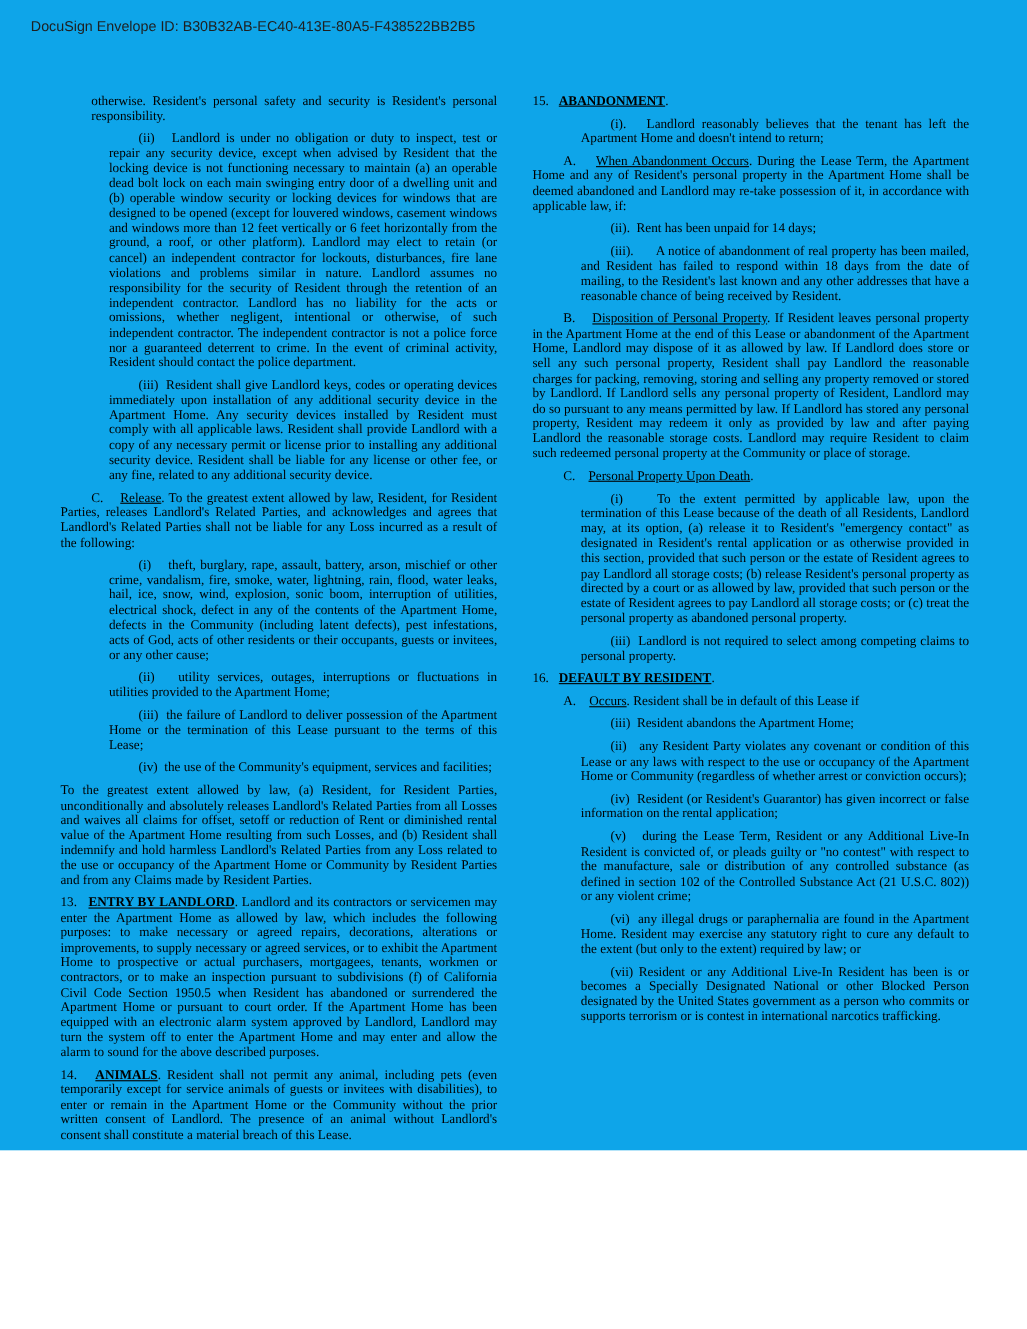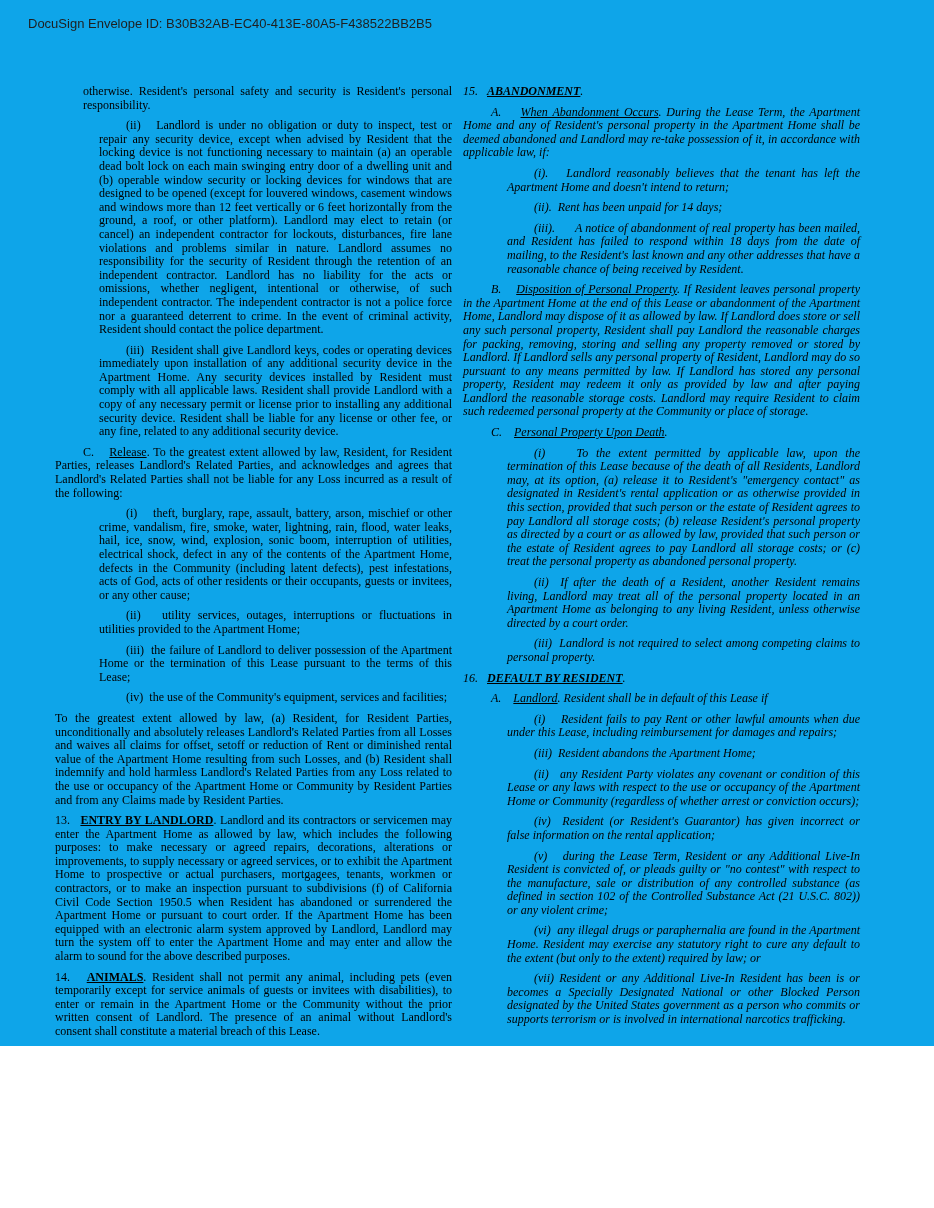--- a/index.html
+++ b/index.html
@@ -3,21 +3,21 @@
 <meta charset="utf-8">
 <style>
   html,body{margin:0;padding:0;background:#ffffff;}
   .page{position:relative;width:934px;height:1046px;background:#0ea5e9;overflow:hidden;
         font-family:"Liberation Serif", serif;color:#000;}
   .docusign-header{position:absolute;left:28px;top:16px;
         font-family:"Liberation Sans", sans-serif;font-size:13px;color:#1f1f1f;}
   .col{position:absolute;top:85px;width:397px;text-align:justify;
        font-size:12px;line-height:13.6px;}
   .col-left{left:55px;}
-  .col-right{left:463px;font-style:italic;}
+  .col-right{left:484px;}
   .para{margin:0 0 7px 0;}
   .para.cont{margin-left:28px;}
   .para.roman{margin-left:44px;text-indent:27px;}
   .para.letter{text-indent:28px;}
   .para.section{}
   .para.flush{}
   .b{font-weight:bold;}
   .u{text-decoration:underline;}
   .footer-rev{position:absolute;left:55px;top:1158px;font-size:15px;}
   .footer-page{position:absolute;left:441px;top:1160px;font-size:12.5px;}
@@ -42,38 +42,36 @@
       <p class="para roman"><span>(ii)&nbsp;&nbsp;&nbsp;utility services, outages, interruptions or fluctuations in utilities provided to the Apartment Home;</span></p>
       <p class="para roman"><span>(iii)&nbsp;&nbsp;the failure of Landlord to deliver possession of the Apartment Home or the termination of this Lease pursuant to the terms of this Lease;</span></p>
       <p class="para roman"><span>(iv)&nbsp;&nbsp;the use of the Community's equipment, services and facilities;</span></p>
       <p class="para flush"><span>To the greatest extent allowed by law, (a) Resident, for Resident Parties, unconditionally and absolutely releases Landlord's Related Parties from all Losses and waives all claims for offset, setoff or reduction of Rent or diminished rental value of the Apartment Home resulting from such Losses, and (b) Resident shall indemnify and hold harmless Landlord's Related Parties from any Loss related to the use or occupancy of the Apartment Home or Community by Resident Parties and from any Claims made by Resident Parties.</span></p>
       <p class="para section"><span>13.&nbsp;&nbsp;&nbsp;</span><span class="b u">ENTRY BY LANDLORD</span><span>.  Landlord and its contractors or servicemen may enter the Apartment Home as allowed by law, which includes the following purposes:  to make necessary or agreed repairs, decorations, alterations or improvements, to supply necessary or agreed services, or to exhibit the Apartment Home to prospective or actual purchasers, mortgagees, tenants, workmen or contractors, or to make an inspection pursuant to subdivisions (f) of California Civil Code Section 1950.5 when Resident has abandoned or surrendered the Apartment Home or pursuant to court order.  If the Apartment Home has been equipped with an electronic alarm system approved by Landlord, Landlord may turn the system off to enter the Apartment Home and may enter and allow the alarm to sound for the above described purposes.</span></p>
       <p class="para section"><span>14.&nbsp;&nbsp;&nbsp;</span><span class="b u">ANIMALS</span><span>.  Resident shall not permit any animal, including pets (even temporarily except for service animals of guests or invitees with disabilities), to enter or remain in the Apartment Home or the Community without the prior written consent of Landlord.  The presence of an animal without Landlord's consent shall constitute a material breach of this Lease.</span></p>
     </div>
 
   <div class="col col-right">
       <p class="para section"><span>15.&nbsp;&nbsp;&nbsp;</span><span class="b u">ABANDONMENT</span><span>.</span></p>
+      <p class="para roman"><span>(i).&nbsp;&nbsp;&nbsp;Landlord reasonably believes that the tenant has left the Apartment Home and doesn't intend to return;</span></p>
       <p class="para letter"><span>A.&nbsp;&nbsp;&nbsp;&nbsp;</span><span class="u">When Abandonment Occurs</span><span>.  During the Lease Term, the Apartment Home and any of Resident's personal property in the Apartment Home shall be deemed abandoned and Landlord may re-take possession of it, in accordance with applicable law, if:</span></p>
-      <p class="para roman"><span>(i).&nbsp;&nbsp;&nbsp;Landlord reasonably believes that the tenant has left the Apartment Home and doesn't intend to return;</span></p>
       <p class="para roman"><span>(ii).&nbsp;&nbsp;Rent has been unpaid for 14 days;</span></p>
       <p class="para roman"><span>(iii).&nbsp;&nbsp;&nbsp;&nbsp;&nbsp;&nbsp;A notice of abandonment of real property has been mailed, and Resident has failed to respond within 18 days from the date of mailing, to the Resident's last known and any other addresses that have a reasonable chance of being received by Resident.</span></p>
       <p class="para letter"><span>B.&nbsp;&nbsp;&nbsp;&nbsp;</span><span class="u">Disposition of Personal Property</span><span>.  If Resident leaves personal property in the Apartment Home at the end of this Lease or abandonment of the Apartment Home, Landlord may dispose of it as allowed by law.  If Landlord does store or sell any such personal property, Resident shall pay Landlord the reasonable charges for packing, removing, storing and selling any property removed or stored by Landlord.  If Landlord sells any personal property of Resident, Landlord may do so pursuant to any means permitted by law.  If Landlord has stored any personal property, Resident may redeem it only as provided by law and after paying Landlord the reasonable storage costs.  Landlord may require Resident to claim such redeemed personal property at the Community or place of storage.</span></p>
       <p class="para letter"><span>C.&nbsp;&nbsp;&nbsp;&nbsp;</span><span class="u">Personal Property Upon Death</span><span>.</span></p>
       <p class="para roman"><span>(i)&nbsp;&nbsp;&nbsp;&nbsp;To the extent permitted by applicable law, upon the termination of this Lease because of the death of all Residents, Landlord may, at its option, (a) release it to Resident's "emergency contact" as designated in Resident's rental application or as otherwise provided in this section, provided that such person or the estate of Resident agrees to pay Landlord all storage costs; (b) release Resident's personal property as directed by a court or as allowed by law, provided that such person or the estate of Resident agrees to pay Landlord all storage costs; or (c) treat the personal property as abandoned personal property.</span></p>
-      <p class="para roman"><span>(ii)&nbsp;&nbsp;If after the death of a Resident, another Resident remains living, Landlord may treat all of the personal property located in an Apartment Home as belonging to any living Resident, unless otherwise directed by a court order.</span></p>
       <p class="para roman"><span>(iii)&nbsp;&nbsp;Landlord is not required to select among competing claims to personal property.</span></p>
       <p class="para section"><span>16.&nbsp;&nbsp;&nbsp;</span><span class="b u">DEFAULT BY RESIDENT</span><span>.</span></p>
-      <p class="para letter"><span>A.&nbsp;&nbsp;&nbsp;&nbsp;</span><span class="u">Landlord</span><span>.  Resident shall be in default of this Lease if</span></p>
-      <p class="para roman"><span>(i)&nbsp;&nbsp;&nbsp;&nbsp;Resident fails to pay Rent or other lawful amounts when due under this Lease, including reimbursement for damages and repairs;</span></p>
+      <p class="para letter"><span>A.&nbsp;&nbsp;&nbsp;&nbsp;</span><span class="u">Occurs</span><span>.  Resident shall be in default of this Lease if</span></p>
       <p class="para roman"><span>(iii)&nbsp;&nbsp;Resident abandons the Apartment Home;</span></p>
       <p class="para roman"><span>(ii)&nbsp;&nbsp;&nbsp;any Resident Party violates any covenant or condition of this Lease or any laws with respect to the use or occupancy of the Apartment Home or Community (regardless of whether arrest or conviction occurs);</span></p>
       <p class="para roman"><span>(iv)&nbsp;&nbsp;Resident (or Resident's Guarantor) has given incorrect or false information on the rental application;</span></p>
       <p class="para roman"><span>(v)&nbsp;&nbsp;&nbsp;during the Lease Term, Resident or any Additional Live-In Resident is convicted of, or pleads guilty or "no contest" with respect to the manufacture, sale or distribution of any controlled substance (as defined in section 102 of the Controlled Substance Act (21 U.S.C. 802)) or any violent crime;</span></p>
       <p class="para roman"><span>(vi)&nbsp;&nbsp;any illegal drugs or paraphernalia are found in the Apartment Home.  Resident may exercise any statutory right to cure any default to the extent (but only to the extent) required by law; or</span></p>
-      <p class="para roman"><span>(vii) Resident or any Additional Live-In Resident has been is or becomes a Specially Designated National or other Blocked Person designated by the United States government as a person who commits or supports terrorism or is involved in international narcotics trafficking.</span></p>
+      <p class="para roman"><span>(vii) Resident or any Additional Live-In Resident has been is or becomes a Specially Designated National or other Blocked Person designated by the United States government as a person who commits or supports terrorism or is contest in international narcotics trafficking.</span></p>
     </div>
 
   <div class="footer-rev">(California - Rev. 5/2014)</div>
 
   <div class="footer-page">8</div>
 
   <div class="eho">
     <svg width="56" height="42" viewBox="0 0 60 45">
       <path d="M3 24 L30 3 L57 24" fill="none" stroke="#000" stroke-width="8"></path>
       <rect x="11" y="22" width="38" height="20" fill="#ffffff" stroke="#000" stroke-width="5"></rect>

